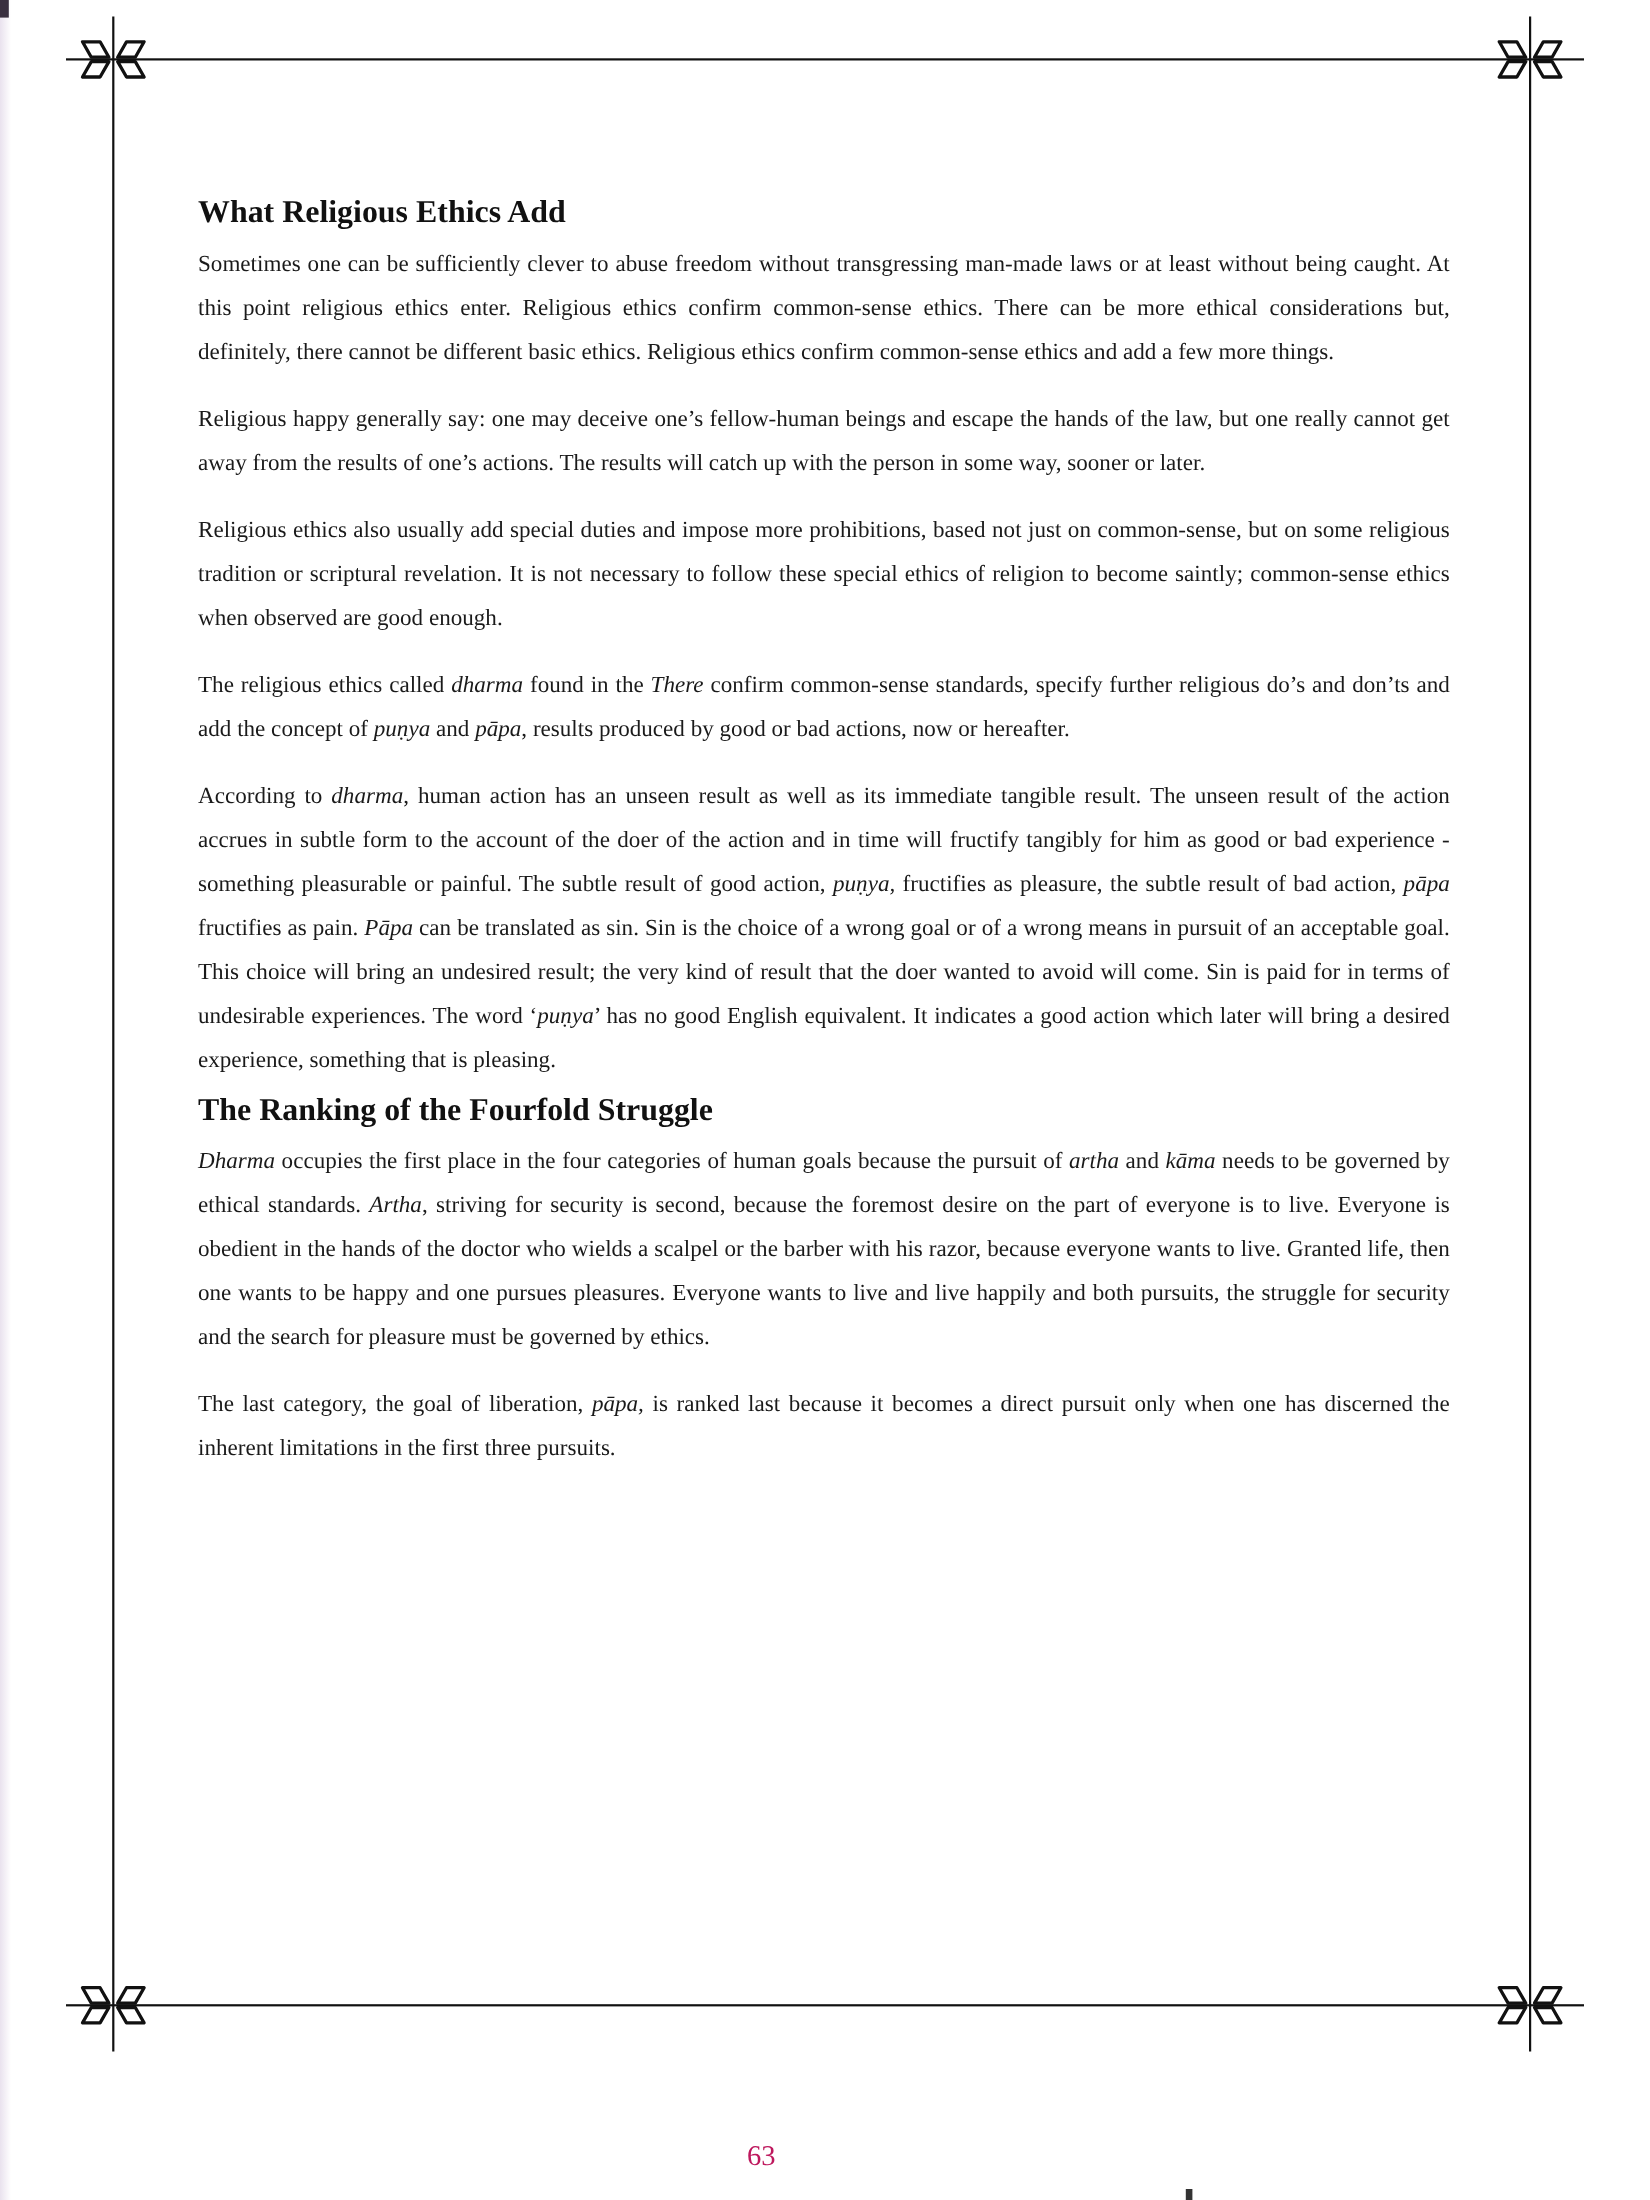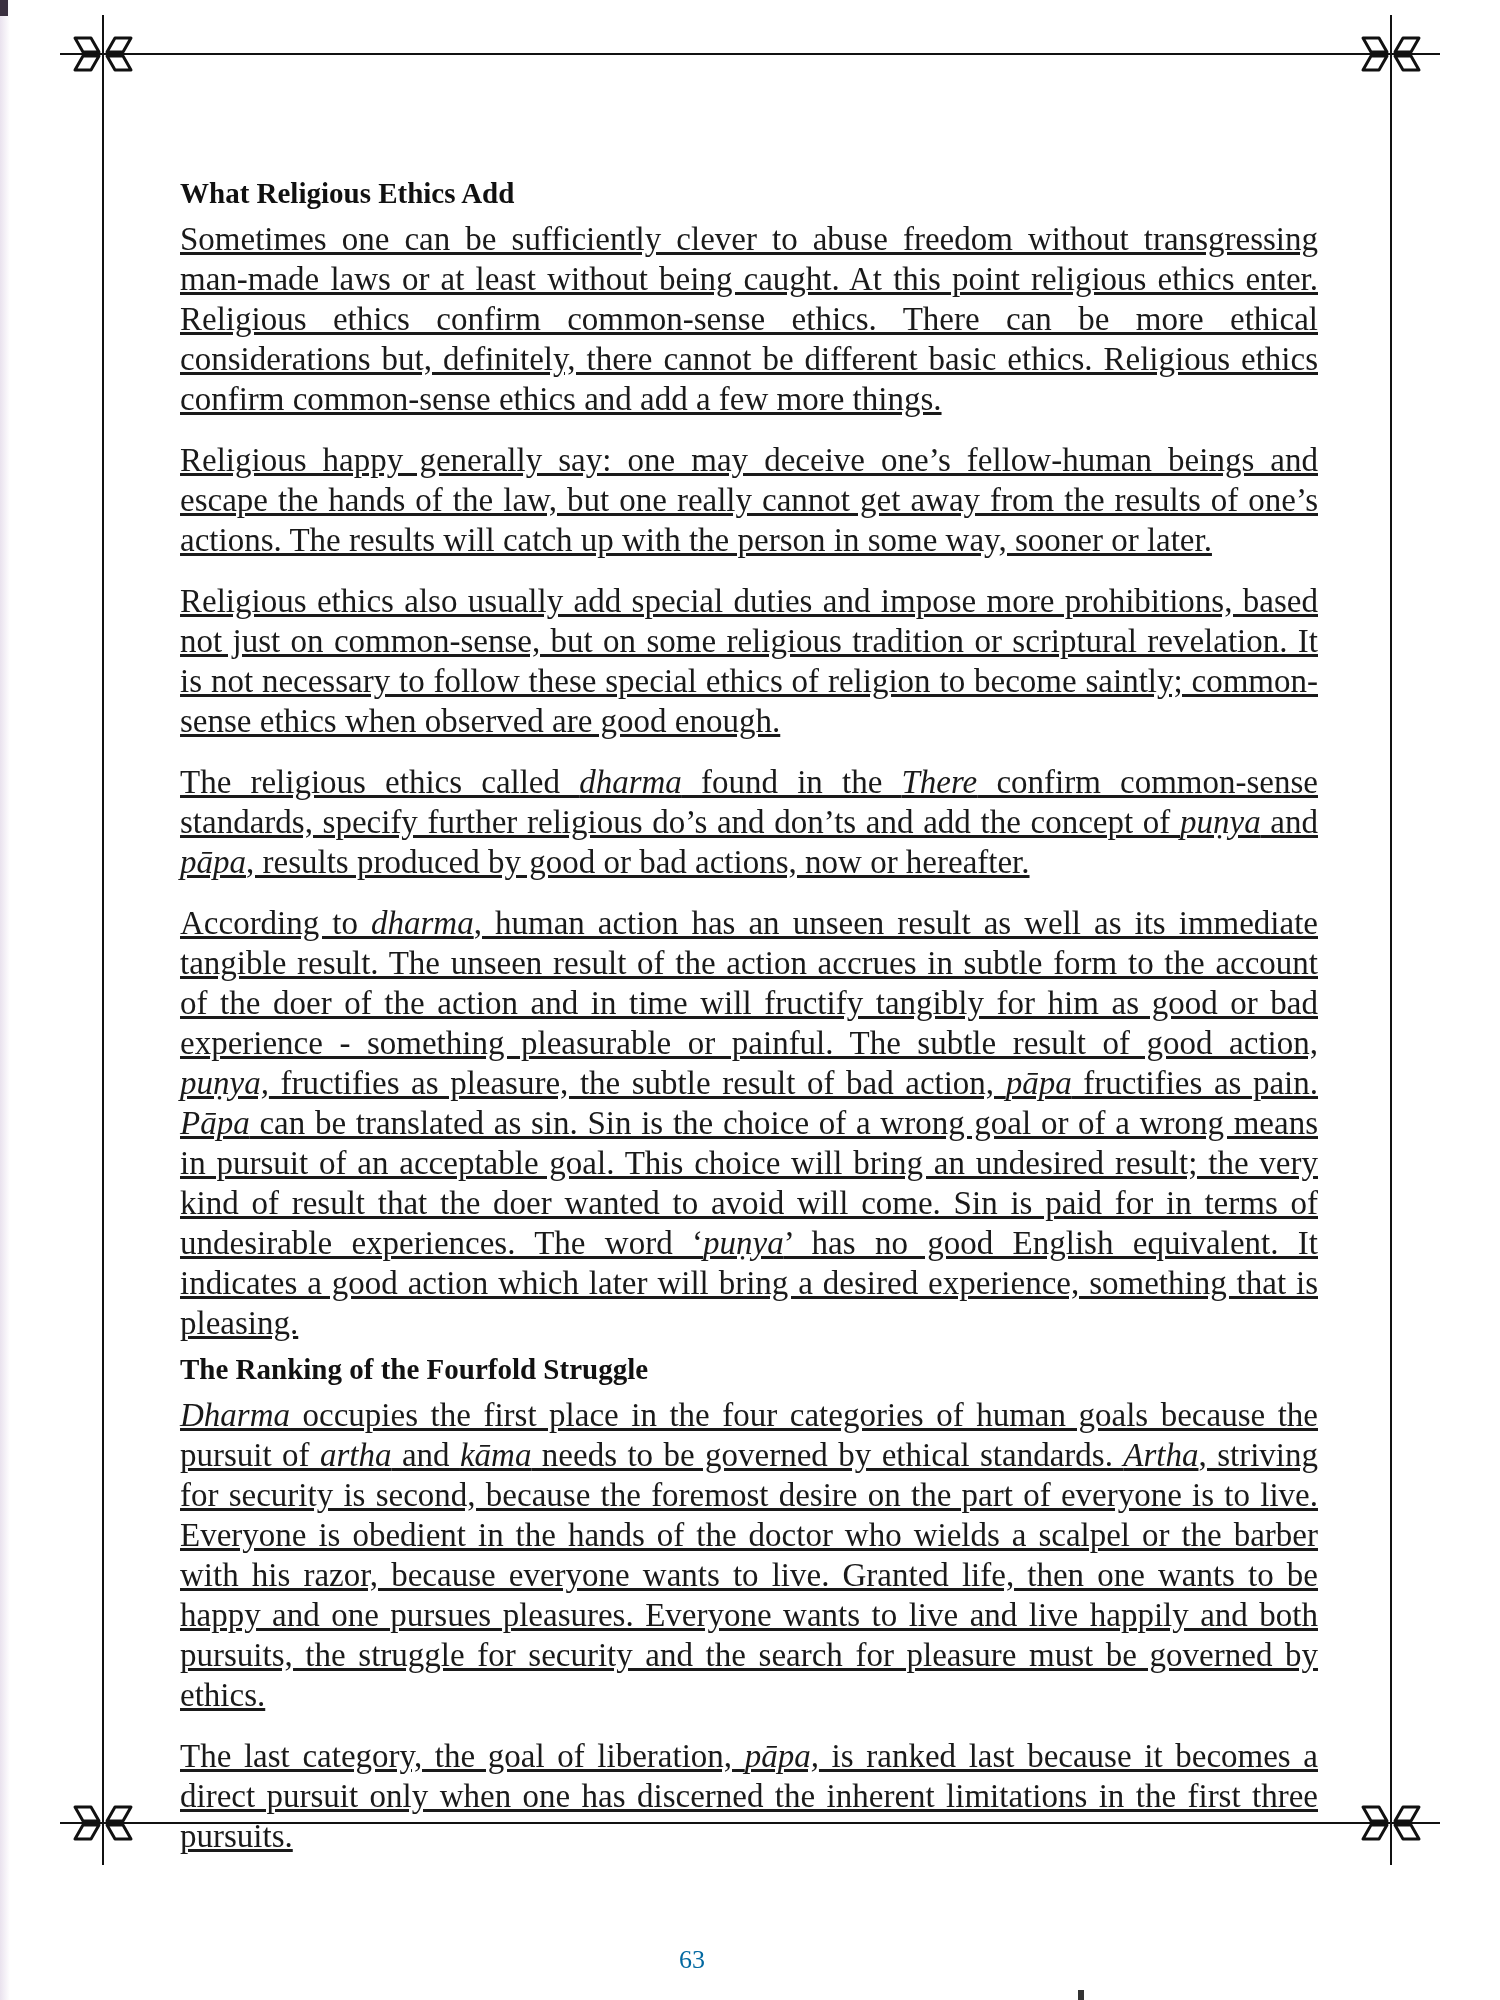--- a/index.html
+++ b/index.html
@@ -23,30 +23,30 @@
 
     .content {
       position: absolute; left: 180px; top: 160px; width: 1138px;
     }
     h2 {
       font-family: "Liberation Serif", serif;
       font-weight: bold; font-size: 29px; margin: 0; line-height: 40px;
       color: #111;
     }
     p {
-      font-size: 33px; line-height: 40px; margin: 0;
-      text-align: justify; color: #1a1a1a; text-decoration: underline;
+      font-size: 21px; line-height: 40px; margin: 0;
+      text-align: justify; color: #1a1a1a;
     }
     .p-gap { margin-top: 21px; }
     #h1 { margin-bottom: 6px; margin-top: 13px; }
     #h2 { margin-top: 6px; margin-bottom: 6px; }
     i { font-style: italic; }
     .page-number {
       position: absolute; left: 0; width: 1384px; top: 1945px;
-      text-align: center; font-size: 26px; color: #0369a1;
+      text-align: center; font-size: 26px; color: #be185d;
     }
     .foot-mark { position: absolute; left: 1078px; top: 1990px; width: 6px; height: 10px; background: #333; }
   </style>
 </head>
 <body>
 
 <div class="scan-edge"></div>
 <div class="scan-mark"></div>
 
 <div class="rule-h" style="left:60px; top:53px; width:1380px;"></div>

